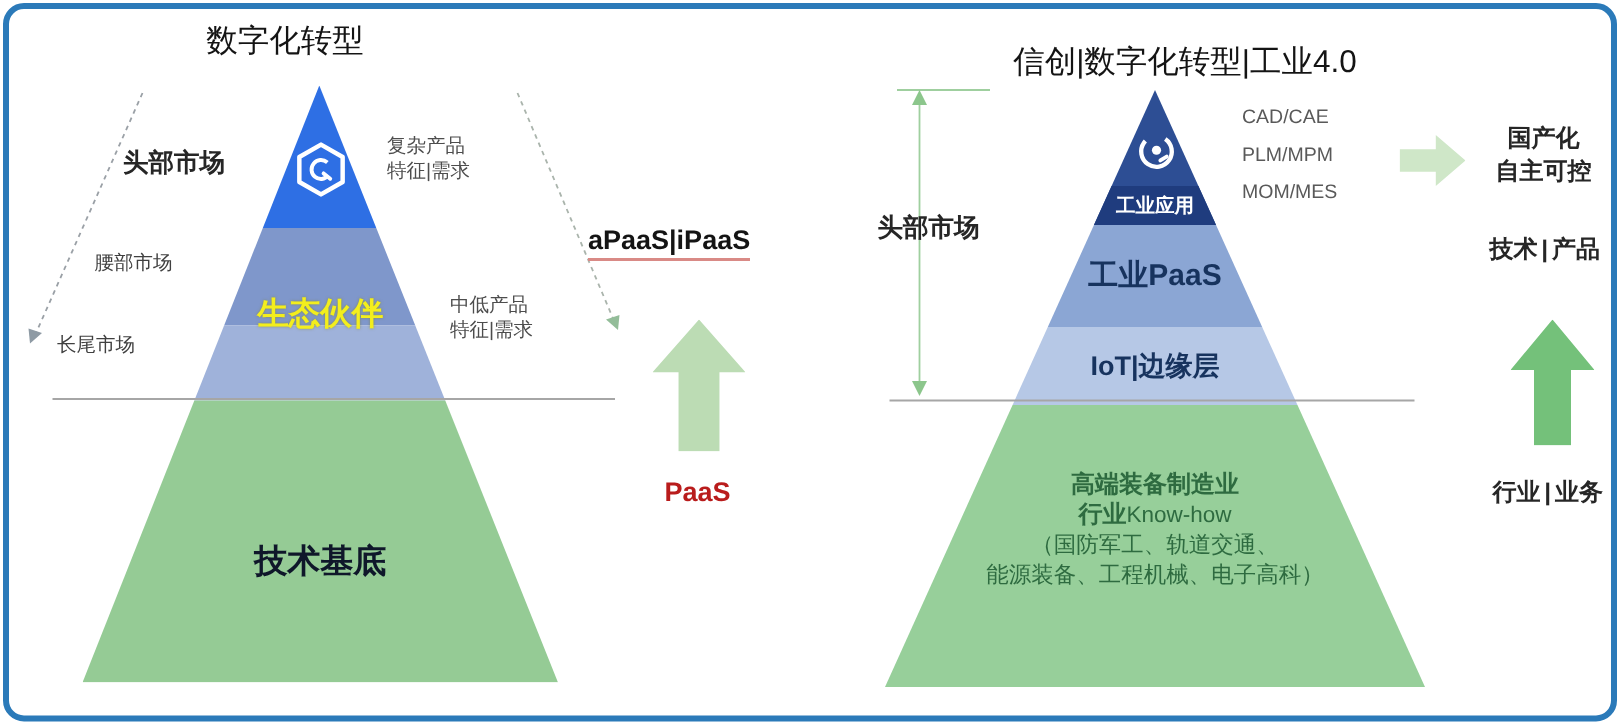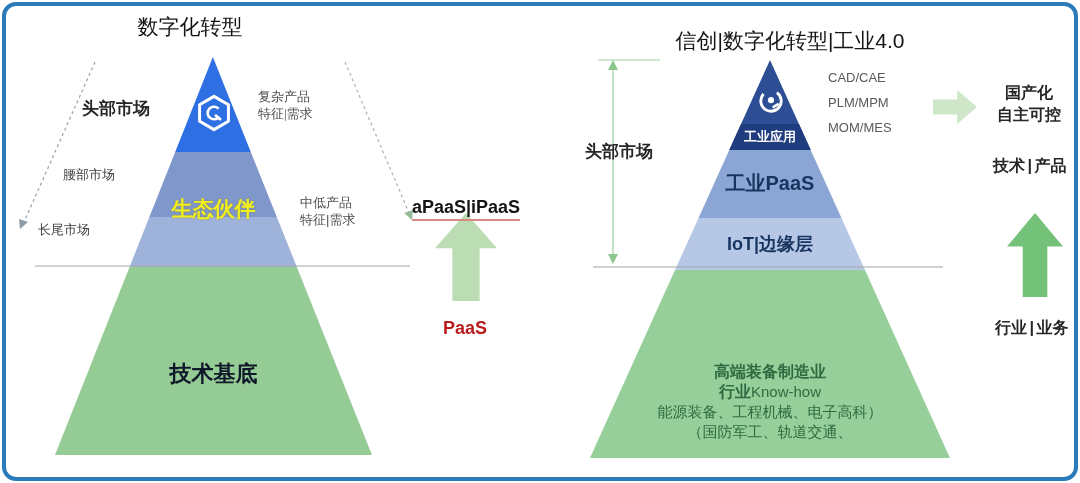--- a/index.html
+++ b/index.html
@@ -40,21 +40,21 @@
   .apaas{font-size:18px;font-weight:bold;color:#141414;
     border-bottom:2px solid #d98a86;padding-bottom:1px;}
   .paas{font-size:18px;font-weight:bold;color:#b91c1c;}
   .gray-ann{font-size:13px;color:#595959;line-height:25px;}
   .r-bold{font-size:16px;font-weight:bold;color:#262626;font-family:Liberation Mono, monospace;}
   .r-bold-center{font-size:16px;font-weight:bold;color:#262626;text-align:center;line-height:22px;white-space:pre-line;}
   .band-white{font-size:13px;font-weight:bold;color:#ffffff;text-align:center;}
   .band-navy-lg{font-size:20px;font-weight:bold;color:#17335e;text-align:center;}
   .band-navy-md{font-size:18px;font-weight:bold;color:#17335e;text-align:center;}
   .green-block{font-size:15px;color:#2e6b40;text-align:center;line-height:20px;}
-  .green-block .gb-bold{font-weight:bold;font-size:16px;margin-top:48px;}
+  .green-block .gb-bold{font-weight:bold;font-size:16px;}
   
   .arrow-up{clip-path:polygon(50% 0,100% 40%,72% 40%,72% 100%,28% 100%,28% 40%,0 40%);}
   .arrow-right{clip-path:polygon(0 28%,55% 28%,55% 0,100% 50%,55% 100%,55% 72%,0 72%);}
   .overlay{position:absolute;left:0;top:0;z-index:2;pointer-events:none;}
   .icon-wrap{position:absolute;z-index:3;}
 </style>
 </head>
 <body>
 
 <div class="canvas">
@@ -85,22 +85,22 @@
     <div class="band b3"></div>
     <div class="band b4"></div>
 
     <div class="t band-white" style="left:0;right:0;top:68px;">工业应用</div>
     <div class="t band-navy-lg" style="left:0;right:0;top:110px;">工业PaaS</div>
     <div class="t band-navy-md" style="left:0;right:0;top:172px;">IoT|边缘层</div>
 
     <div class="t green-block" style="left:0;right:0;top:254px;">
       <div class="gb-bold">高端装备制造业</div>
       <div><span class="gb-bold">行业</span><span>Know-how</span></div>
+      <div>（国防军工、轨道交通、</div>
       <div>能源装备、工程机械、电子高科）</div>
-      <div>（国防军工、轨道交通、</div>
     </div>
   </div>
 
   <div class="icon-wrap" style="left:754px;top:84px;">
     <svg width="34" height="34" viewBox="0 0 40 40">
       <circle cx="20" cy="20" r="12" fill="none" stroke="#ffffff" stroke-width="3.4" stroke-dasharray="58 18" transform="rotate(-55 20 20)"></circle>
       <circle cx="20" cy="19" r="3.6" fill="#ffffff"></circle>
       <path d="M23 27 L28 24" stroke="#ffffff" stroke-width="3" stroke-linecap="round"></path>
     </svg>
   </div>
@@ -117,26 +117,26 @@
     <polygon points="613,60 608,70 618,70" fill="#8cc68c"></polygon>
     <polygon points="613,264 608,254 618,254" fill="#8cc68c"></polygon>
   </svg>
 
   <div class="t title" style="left:60px;top:13px;width:260px;">数字化转型</div>
 
   <div class="t lbl-bold" style="left:82px;top:97px;">头部市场</div>
   <div class="t lbl-sm" style="left:63px;top:166px;">腰部市场</div>
   <div class="t lbl-sm" style="left:38px;top:221px;">长尾市场</div>
 
-  <div class="t ann" style="left:258px;top:88px;font-family:Liberation Serif, serif;">复杂产品
+  <div class="t ann" style="left:258px;top:88px;">复杂产品
 特征|需求</div>
   <div class="t ann" style="left:300px;top:194px;">中低产品
 特征|需求</div>
 
-  <div class="t apaas" style="left:412px;top:150px;margin-top:47px;">aPaaS|iPaaS</div>
+  <div class="t apaas" style="left:392px;top:150px;">aPaaS|iPaaS</div>
 
   <div class="abs arrow-up" style="left:435px;top:213px;width:62px;height:88px;background:#bcdcb4;z-index:2;"></div>
   <div class="t paas" style="left:443px;top:318px;">PaaS</div>
 
   <div class="t title" style="left:640px;top:27px;width:300px;">信创|数字化转型|工业4.0</div>
 
   <div class="t lbl-bold" style="left:585px;top:140px;">头部市场</div>
 
   <div class="t gray-ann" style="left:828px;top:65px;">
     <div>CAD/CAE</div>

